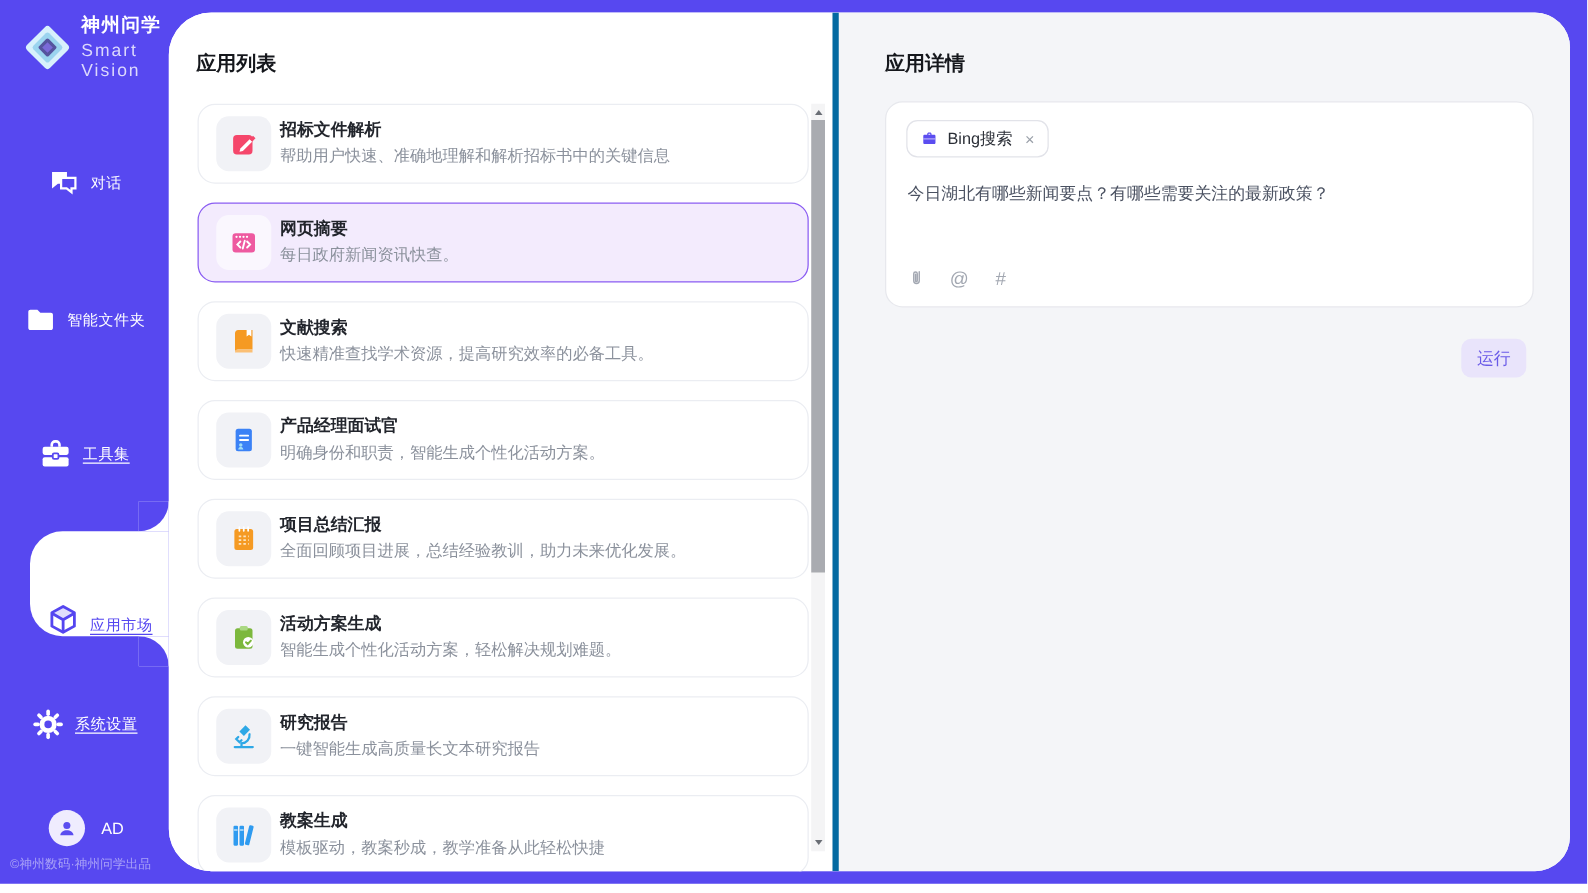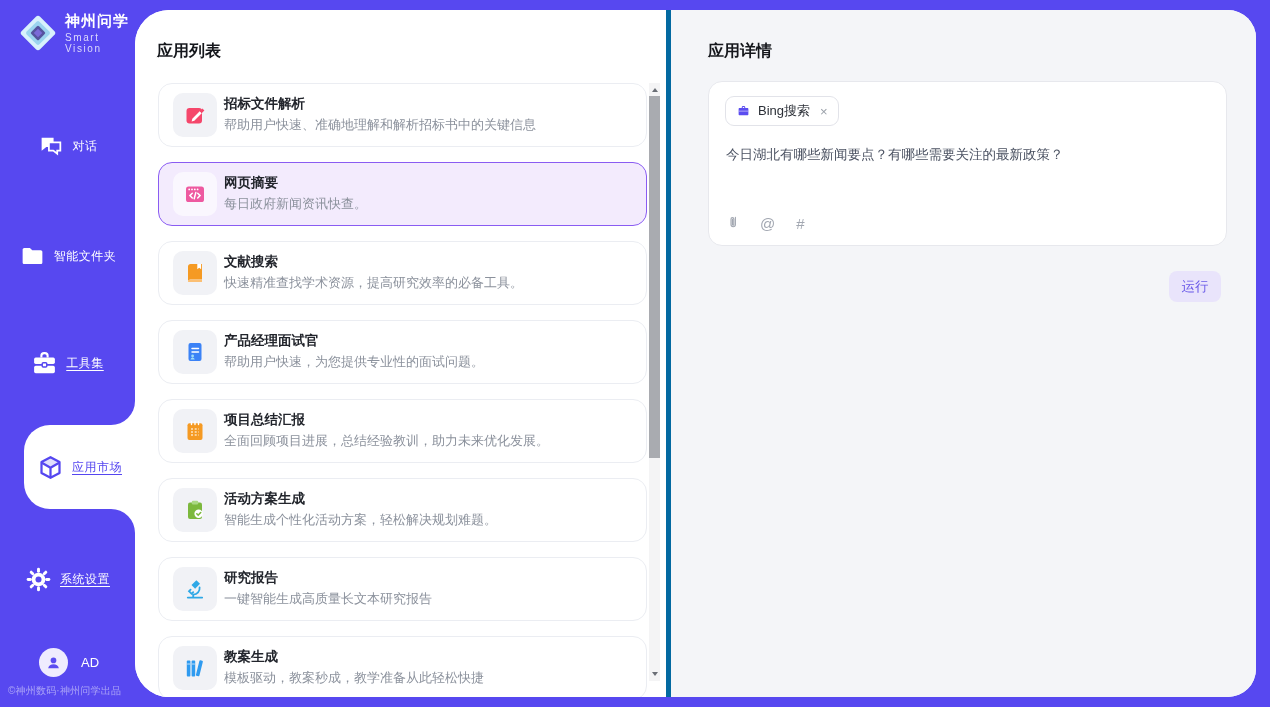--- a/index.html
+++ b/index.html
@@ -5,21 +5,21 @@
   html,body{margin:0;padding:0;background:#fff;}
   .stage{position:relative;width:1270px;height:714px;overflow:hidden;background:#fff;
          font-family:"Liberation Sans","DejaVu Sans",sans-serif;}
   .app-bg{position:absolute;left:0;top:0;width:1270px;height:707px;background:#5748f0;}
 
   
   .sidebar{position:absolute;left:0;top:0;width:135px;height:707px;}
   .brand{position:absolute;top:13px;left:18px;display:flex;align-items:center;gap:7px;}
   .brand-logo svg{width:40px;height:40px;display:block;}
   .brand-title{color:#fff;font-weight:700;font-size:15px;letter-spacing:1px;line-height:1.1;}
-  .brand-sub{color:#dcd9fc;font-size:10px;letter-spacing:1.6px;margin-top:2px;}
+  .brand-sub{color:#dcd9fc;font-size:14px;letter-spacing:1.6px;margin-top:2px;}
 
   .nav-item{position:absolute;left:0;width:135px;height:76px;display:flex;
             align-items:center;justify-content:center;gap:8px;color:#fff;cursor:pointer;}
   .nav-item .nav-icon svg{width:27px;height:27px;display:block;}
   .nav-label{font-size:12px;letter-spacing:.5px;}
   .nav-label.u{text-decoration:underline;text-underline-offset:3px;}
   .nav-item.active{left:24px;width:111px;height:84px;background:#fff;border-radius:26px 0 0 26px;color:#5546f0;}
   .fillet{position:absolute;right:0;width:24px;height:24px;background:#fff;overflow:hidden;}
   .fillet-top{top:-24px;}
   .fillet-bottom{bottom:-24px;}
@@ -134,21 +134,21 @@
           <span class="nav-icon">
             <svg viewBox="0 0 26 26">
               <path d="M10 7.2V5.6A2.6 2.6 0 0 1 12.6 3h.8A2.6 2.6 0 0 1 16 5.6v1.6" fill="none" stroke="#fff" stroke-width="2"></path>
               <rect x="3" y="7.2" width="20" height="6.2" rx="1.6" fill="#fff"></rect>
               <rect x="3" y="15.2" width="20" height="7.2" rx="1.6" fill="#fff"></rect>
               <rect x="10.8" y="12.2" width="4.4" height="4.2" rx="1" fill="#fff" stroke="#5748f0" stroke-width="1.4"></rect>
             </svg>
           </span>
           <span class="nav-label u">工具集</span>
         </div>
-        <div class="nav-item active" style="top: 425px;">
+        <div class="nav-item active" style="top: 425px; align-items: flex-end;">
           <span class="fillet fillet-top"></span>
           <span class="fillet fillet-bottom"></span>
           <span class="nav-icon">
             <svg viewBox="0 0 24 24">
               <path d="M12 2.8l8 4.4v9.6l-8 4.4-8-4.4V7.2z" fill="none" stroke="#5546f0" stroke-width="2" stroke-linejoin="round"></path>
               <path d="M12 12.2L4.3 7.8M12 12.2l7.7-4.4M12 12.2V21" fill="none" stroke="#5546f0" stroke-width="2" stroke-linejoin="round"></path>
               <path d="M12 2.8l8 4.4-8 4.4-8-4.4z" fill="#5546f0" fill-opacity=".18"></path>
             </svg>
           </span>
           <span class="nav-label u">应用市场</span>
@@ -238,21 +238,21 @@
               <svg viewBox="0 0 24 24">
                 <rect x="5.5" y="3" width="13" height="18" rx="2" fill="#3b82f6"></rect>
                 <g stroke="#fff" stroke-width="1.5" stroke-linecap="round">
                   <path d="M9 8.5h6.5M9 12h6.5"></path>
                 </g>
                 <circle cx="9.6" cy="16" r="1.4" fill="#9fdcf5"></circle>
                 <path d="M7.5 19.6c.3-1.5 1.2-2.2 2.1-2.2s1.8.7 2.1 2.2z" fill="#9fdcf5"></path>
               </svg>
             </span>
             <div class="card-name">产品经理面试官</div>
-            <div class="card-desc">帮助用户快速，为您提供专业性的面试问题。</div>
+            <div class="card-desc">明确身份和职责，智能生成个性化活动方案。</div>
           </div>
           <div class="card">
             <span class="card-icon">
               <svg viewBox="0 0 24 24">
                 <rect x="4.5" y="4.2" width="15" height="16.8" rx="2" fill="#f59a23"></rect>
                 <g stroke="#fff" stroke-width="1.4" stroke-linecap="round">
                   <path d="M8.5 2.6v3M12 2.6v3M15.5 2.6v3"></path>
                 </g>
                 <g stroke="#fde4c0" stroke-width="1.4" stroke-dasharray="2 1.7">
                   <path d="M8 10h8M8 13h8M8 16h8"></path>

